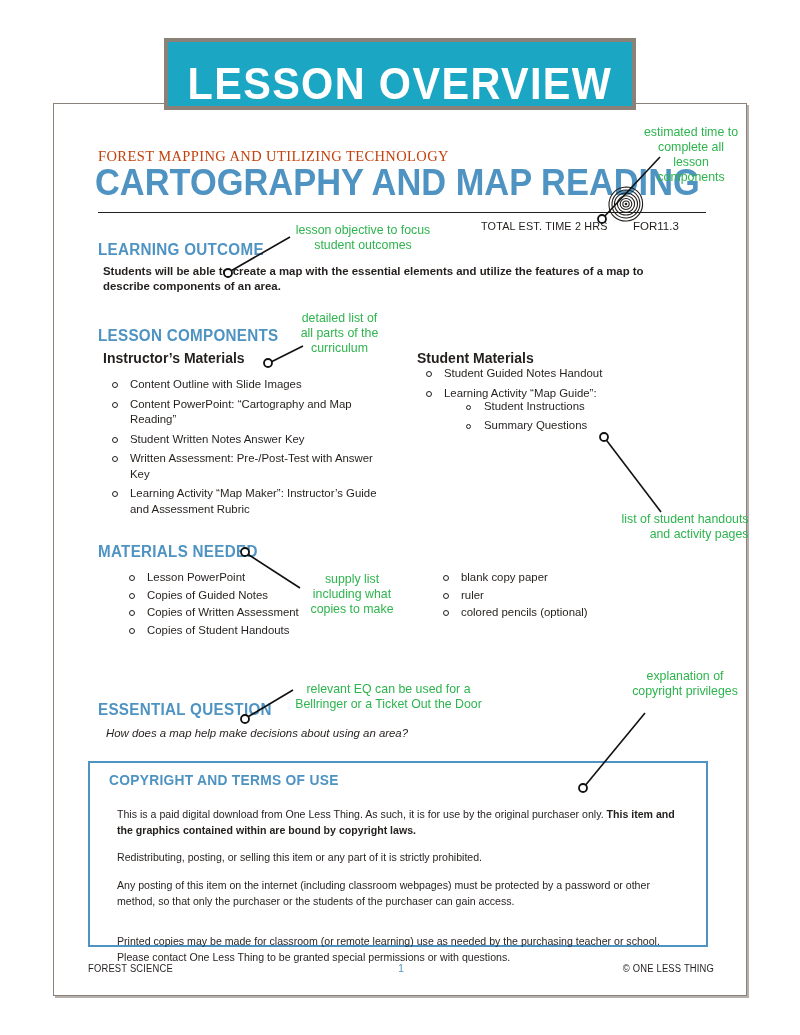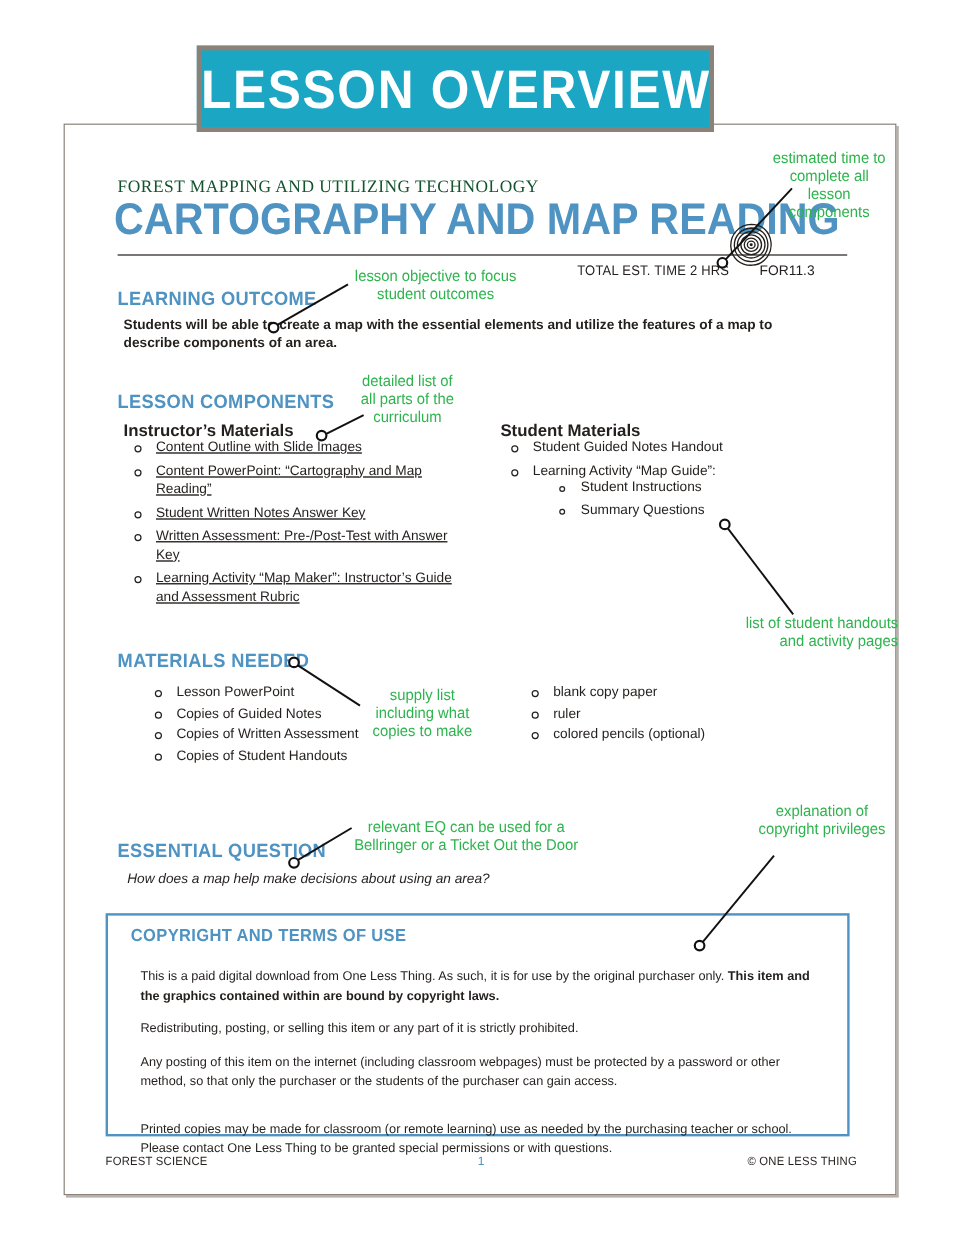--- a/index.html
+++ b/index.html
@@ -26,27 +26,27 @@
     border: 1.5px solid #8a8279;
     box-sizing: border-box;
     box-shadow: 2px 2px 0 rgba(120,112,103,0.55);
   }
 
   
   #banner {
     position: absolute;
     left: 164px;
     top: 38px;
-    width: 431px;
+    width: 472px;
     height: 72px;
     background: #1ba6c4;
     border: 4px solid #8a8279;
     box-sizing: border-box;
     display: flex;
-    align-items: center;
+    align-items: flex-end;
     justify-content: center;
     z-index: 5;
   }
   #banner-title {
     color: #ffffff;
     font-family: "Liberation Sans Narrow", "Liberation Sans", sans-serif;
     font-weight: 700;
     font-size: 45px;
     letter-spacing: 1.5px;
     transform: scaleX(0.92);
@@ -63,21 +63,21 @@
     height: 893px;
   }
 
   .kicker {
     position: absolute;
     left: 44px;
     top: 44px;
     font-family: "Liberation Serif", serif;
     font-size: 14.5px;
     letter-spacing: 0.4px;
-    color: #14532d;
+    color: #c2410c;
     white-space: nowrap;
   }
 
   .maintitle {
     position: absolute;
     left: 41px;
     top: 60px;
     font-family: "Liberation Sans Narrow", "Liberation Sans", sans-serif;
     font-weight: 700;
     font-size: 37px;
@@ -307,21 +307,21 @@
       </g>
       <ellipse cx="20" cy="20" rx="1.3" ry="1.2" fill="#231f1d"></ellipse>
     </svg>
 
     <div class="sect-head" style="left:44px; top:137px;">LEARNING OUTCOME</div>
     <div class="body-text" style="left:49px; top:160px; width:590px;">Students will be able to create a map with the essential elements and utilize the features of a map to describe components of an area.</div>
 
     <div class="sect-head" style="left:44px; top:223px;">LESSON COMPONENTS</div>
 
     <div class="col-head" style="left:49px; top:246px;">Instructor’s Materials</div>
-    <ul class="bl" style="left:49px; top:262px; width:290px;text-decoration:underline;">
+    <ul class="bl" style="left:49px; top:273px; width:290px;">
       <li>Content Outline with Slide Images</li>
       <li>Content PowerPoint: “Cartography and Map Reading”</li>
       <li>Student Written Notes Answer Key</li>
       <li>Written Assessment: Pre-/Post-Test with Answer Key</li>
       <li>Learning Activity “Map Maker”: Instructor’s Guide and Assessment Rubric</li>
     </ul>
 
     <div class="col-head" style="left:363px; top:246px;text-align:center;">Student Materials</div>
     <ul class="bl" style="left:363px; top:262px; width:280px;">
       <li>Student Guided Notes Handout</li>

